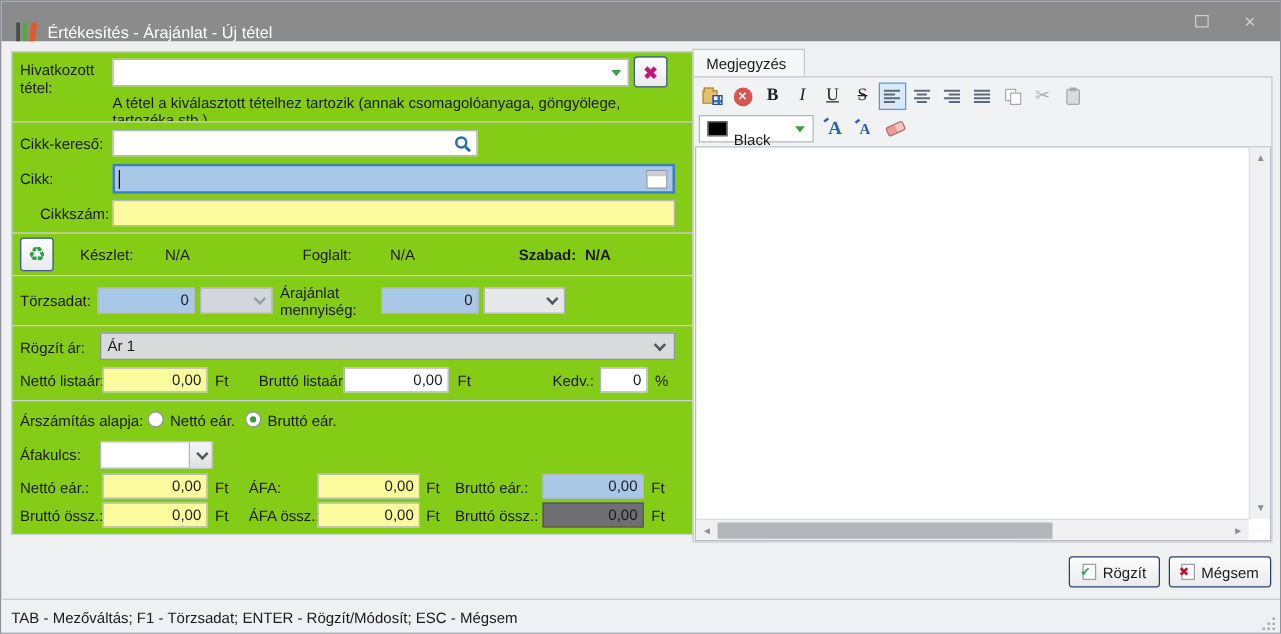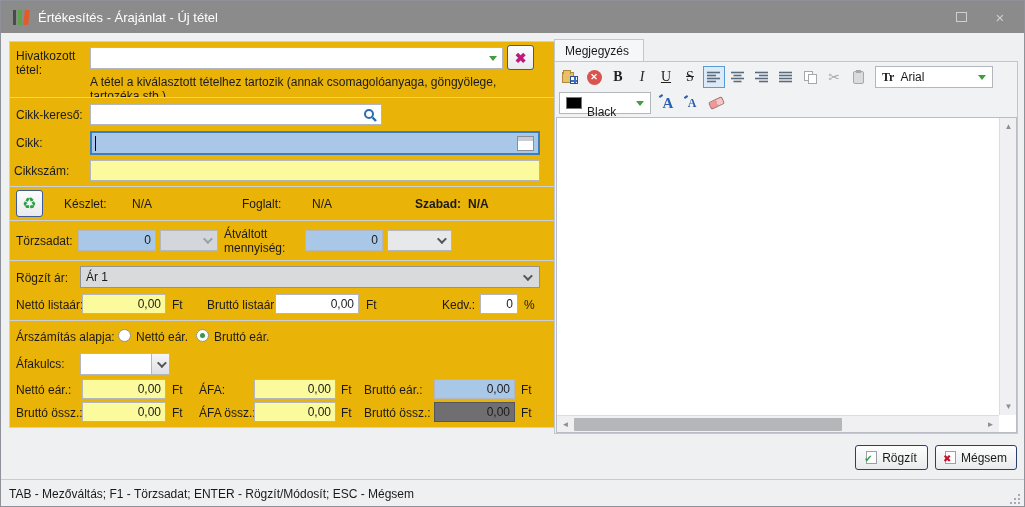--- a/index.html
+++ b/index.html
@@ -2,35 +2,35 @@
 <html><head>
 <meta charset="utf-8">
 <style>
   * { margin:0; padding:0; box-sizing:border-box; }
   body { font-family:"Liberation Sans", sans-serif; background:#d8d8d8; }
   .window { position:relative; width:1025px; height:507px; background:#eef0f2;
             border:1px solid #8f9399; overflow:hidden; font-size:12px; color:#1a1a1a; }
 
   
   .titlebar { position:absolute; left:0; top:0; width:100%; height:32px; background:#8b8b8b;
-              display:flex; align-items:center; }
+              display:flex; align-items:flex-end; }
   .appicon { display:inline-flex; align-items:flex-end; gap:2px; margin-left:12px; height:16px; }
   .appicon i { display:block; width:4px; height:15px; }
   .appicon .b1 { background:#4a4a4a; width:3px; }
   .appicon .b2 { background:#5aa546; }
   .appicon .b3 { background:#e15b2d; width:5px; transform:skewX(-6deg); }
   .title { color:#ffffff; font-size:13px; margin-left:9px; }
   .maxbtn, .closebtn { position:absolute; top:0; height:32px; display:flex; align-items:center;
                        justify-content:center; color:#cfcfcf; }
   .maxbtn { right:46px; width:34px; }
   .maxglyph { width:11px; height:10px; border:1px solid #cfcfcf; display:block; }
   .closebtn { right:6px; width:36px; font-size:15px; }
 
   
-  .grp { position:absolute; left:8px; width:603px; background:#eab308;
+  .grp { position:absolute; left:8px; width:603px; background:#84cc16;
          border:1px solid #ccd0d7; }
   .lbl { position:absolute; font-size:12px; color:#1a1a1a; line-height:14px; }
   .fld { position:absolute; border:1px solid #b3b6bd; background:#ffffff; height:21px;
          font-size:12px; line-height:19px; padding-left:3px; }
   .num { text-align:right; padding-right:4px; padding-left:0; }
   .yellow { background:#fbfb9d; }
   .bluef  { background:#a9c7e7; }
   .darkf  { background:#6f6f71; border-color:#55565a; }
 
   .garr { width:0; height:0; border-left:4px solid transparent; border-right:4px solid transparent;
@@ -169,21 +169,21 @@
       </span>
     </div>
 
     <div class="lbl" style="left:6px;top:38px;">Cikk:</div>
     <div class="fld bluef" style="left:80px;top:33px;width:450px;height:24px;border:2px solid #3c7fc0;">
       <span class="cursorbar"></span>
       <span></span>
       <span class="browsebtn"></span>
     </div>
 
-    <div class="lbl" style="left:4px;top:66px;text-align:right;">Cikkszám:</div>
+    <div class="lbl" style="left:22px;top:66px;text-align:right;">Cikkszám:</div>
     <div class="fld yellow" style="left:80px;top:62px;width:450px;">
       <span></span>
     </div>
   </div>
 
   <div class="grp" style="top:185px;height:35px;">
     <div class="iconbtn" style="left:6px;top:3px;width:27px;height:27px;">
       <span style="color:#2f9e44;font-size:16px;">♻</span>
     </div>
     <div class="lbl" style="left:54px;top:10px;">Készlet:</div>
@@ -196,21 +196,21 @@
 
   <div class="grp" style="top:219px;height:41px;">
     <div class="lbl" style="left:6px;top:13px;">Törzsadat:</div>
     <div class="fld bluef num" style="left:68px;top:9px;width:78px;">
       <span>0</span>
     </div>
     <div class="combo" style="left:150px;top:9px;width:58px;height:21px;background:#d3d6da;">
       <span style="flex:1;padding-left:3px;"></span>
       <span class="chev dim" style="margin-right:7px;"></span>
     </div>
-    <div class="lbl" style="left:214px;top:6px;width:82px;">Átváltott mennyiség:</div>
+    <div class="lbl" style="left:214px;top:6px;width:82px;">Árajánlat mennyiség:</div>
     <div class="fld bluef num" style="left:295px;top:9px;width:78px;">
       <span>0</span>
     </div>
     <div class="combo" style="left:377px;top:9px;width:65px;height:21px;background:#e6e8ea;">
       <span style="flex:1;padding-left:3px;"></span>
       <span class="chev" style="margin-right:7px;"></span>
     </div>
   </div>
 
   <div class="grp" style="top:259px;height:61px;">
@@ -347,25 +347,20 @@
             <i></i>
             <i></i>
           </span>
         </span>
       <span class="tbtn disabled">
           <span>✂</span>
         </span>
       <span class="tbtn disabled">
           <span class="pasteic"></span>
         </span>
-      <span class="fontcombo" style="width:118px;margin-left:4px;">
-        <span style="font-family:'Liberation Serif',serif;font-weight:bold;margin-right:6px;">Tr</span>
-        <span style="flex:1;">Arial</span>
-        <span class="garr"></span>
-      </span>
     </div>
     <div class="toolrow" style="top:29px;">
       <span class="fontcombo" style="width:92px;">
         <span class="swatch"></span>
         <span style="flex:1;margin-top:18px;">Black</span>
         <span class="garr"></span>
       </span>
       <span class="tbtn" style="margin-left:6px;">
           <span class="sizeA" style="font-size:15px;"><span class="tick"></span><span>A</span></span>
         </span>

